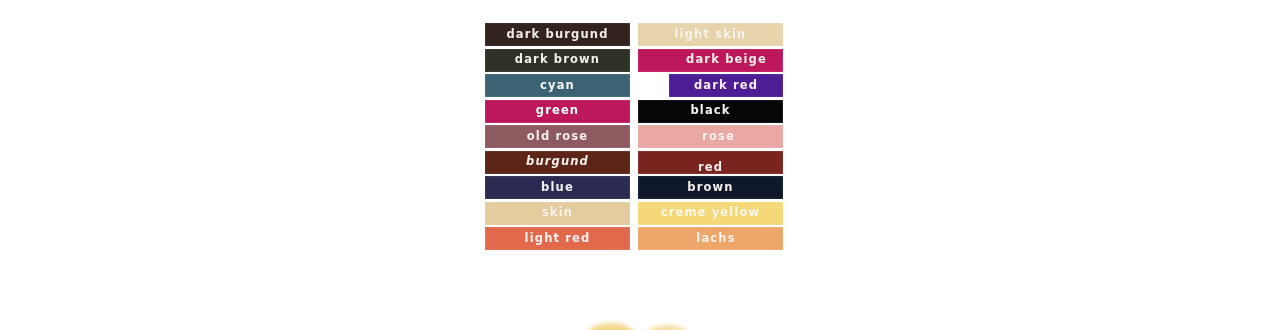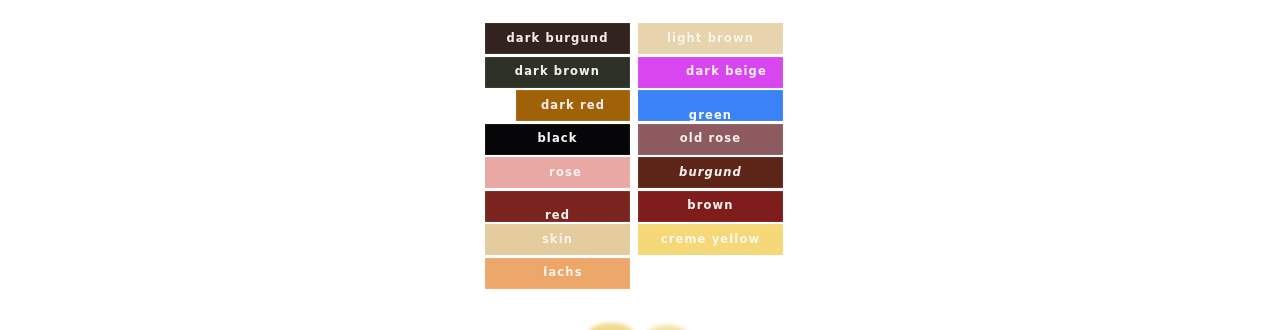--- a/index.html
+++ b/index.html
@@ -31,21 +31,21 @@
     left: 485px;
     top: 23px;
     width: 298px;
     display: grid;
     grid-template-columns: 145px 145px;
     column-gap: 8px;
     row-gap: 2.5px;
   }
 
   .swatch {
-    height: 31px;
+    height: 23px;
     display: flex;
     align-items: center;
     justify-content: center;
     box-sizing: border-box;
     overflow: hidden;
     
     box-shadow: 0 0 1.5px rgba(255,255,255,0.35) inset;
   }
 
   .swatch-label {
@@ -94,57 +94,66 @@
 </head>
 <body>
 
 <div id="palette-stage">
 
   <div id="palette-grid">
       <div class="swatch" style="background: rgb(51, 35, 31);">
         <span class="swatch-label" style="color: rgb(242, 236, 233);">dark burgund</span>
       </div>
       <div class="swatch" style="background: rgb(231, 212, 172);">
-        <span class="swatch-label" style="color: rgb(251, 246, 236);">light brown</span>
+        <span class="swatch-label" style="color: rgb(251, 246, 236);">light skin</span>
       </div>
       <div class="swatch" style="background: rgb(45, 49, 38);">
         <span class="swatch-label" style="color: rgb(240, 239, 233);">dark brown</span>
       </div>
-      <div class="swatch" style="background: #d946ef; padding-left: 32px;">
+      <div class="swatch" style="background: #be185d; padding-left: 32px;">
         <span class="swatch-label" style="color: rgb(246, 238, 230);">dark beige</span>
       </div>
-      <div class="swatch" style="background: #a16207; margin-left: 31px;">
+      <div class="swatch" style="background: rgb(60, 99, 116);">
+        <span class="swatch-label" style="color: rgb(242, 246, 248);">cyan</span>
+      </div>
+      <div class="swatch" style="background: #4c1d95; margin-left: 31px;">
         <span class="swatch-label" style="color: rgb(247, 238, 236);">dark red</span>
       </div>
-      <div class="swatch" style="background: #3b82f6; align-items: flex-end;">
+      <div class="swatch" style="background: #be185d;">
         <span class="swatch-label" style="color: rgb(244, 253, 248);">green</span>
       </div>
       <div class="swatch" style="background: rgb(6, 5, 7);">
         <span class="swatch-label" style="color: rgb(243, 242, 242);">black</span>
       </div>
       <div class="swatch" style="background: rgb(141, 90, 96);">
         <span class="swatch-label" style="color: rgb(248, 238, 239);">old rose</span>
       </div>
       <div class="swatch" style="background: rgb(233, 168, 163); padding-left: 16px;">
         <span class="swatch-label" style="color: rgb(253, 243, 242);">rose</span>
       </div>
       <div class="swatch" style="background: rgb(92, 37, 24);">
         <span class="swatch-label" style="color: rgb(247, 239, 233); font-style: italic;">burgund</span>
       </div>
       <div class="swatch" style="background: rgb(122, 36, 32); align-items: flex-end;">
         <span class="swatch-label" style="color: rgb(248, 238, 236);">red</span>
       </div>
-      <div class="swatch" style="background: #7f1d1d;">
+      <div class="swatch" style="background: rgb(42, 42, 82);">
+        <span class="swatch-label" style="color: rgb(240, 240, 246);">blue</span>
+      </div>
+      <div class="swatch" style="background: #0f172a;">
         <span class="swatch-label" style="color: rgb(243, 239, 236);">brown</span>
       </div>
       <div class="swatch" style="background: rgb(229, 204, 158);">
         <span class="swatch-label" style="color: rgb(251, 245, 233);">skin</span>
       </div>
       <div class="swatch" style="background: rgb(245, 216, 120);">
         <span class="swatch-label" style="color: rgb(254, 250, 234);">creme yellow</span>
+      </div>
+      <div class="swatch" style="background: rgb(226, 105, 76);">
+        <span class="swatch-label" style="color: rgb(253, 241, 238);">light red</span>
       </div>
       <div class="swatch" style="background: rgb(238, 167, 106); padding-left: 11px;">
         <span class="swatch-label" style="color: rgb(253, 243, 233);">lachs</span>
       </div>
     </div>
 
   <div id="bottom-peek">
     <div class="peek-blob left"></div>
     <div class="peek-blob right"></div>
   </div>

